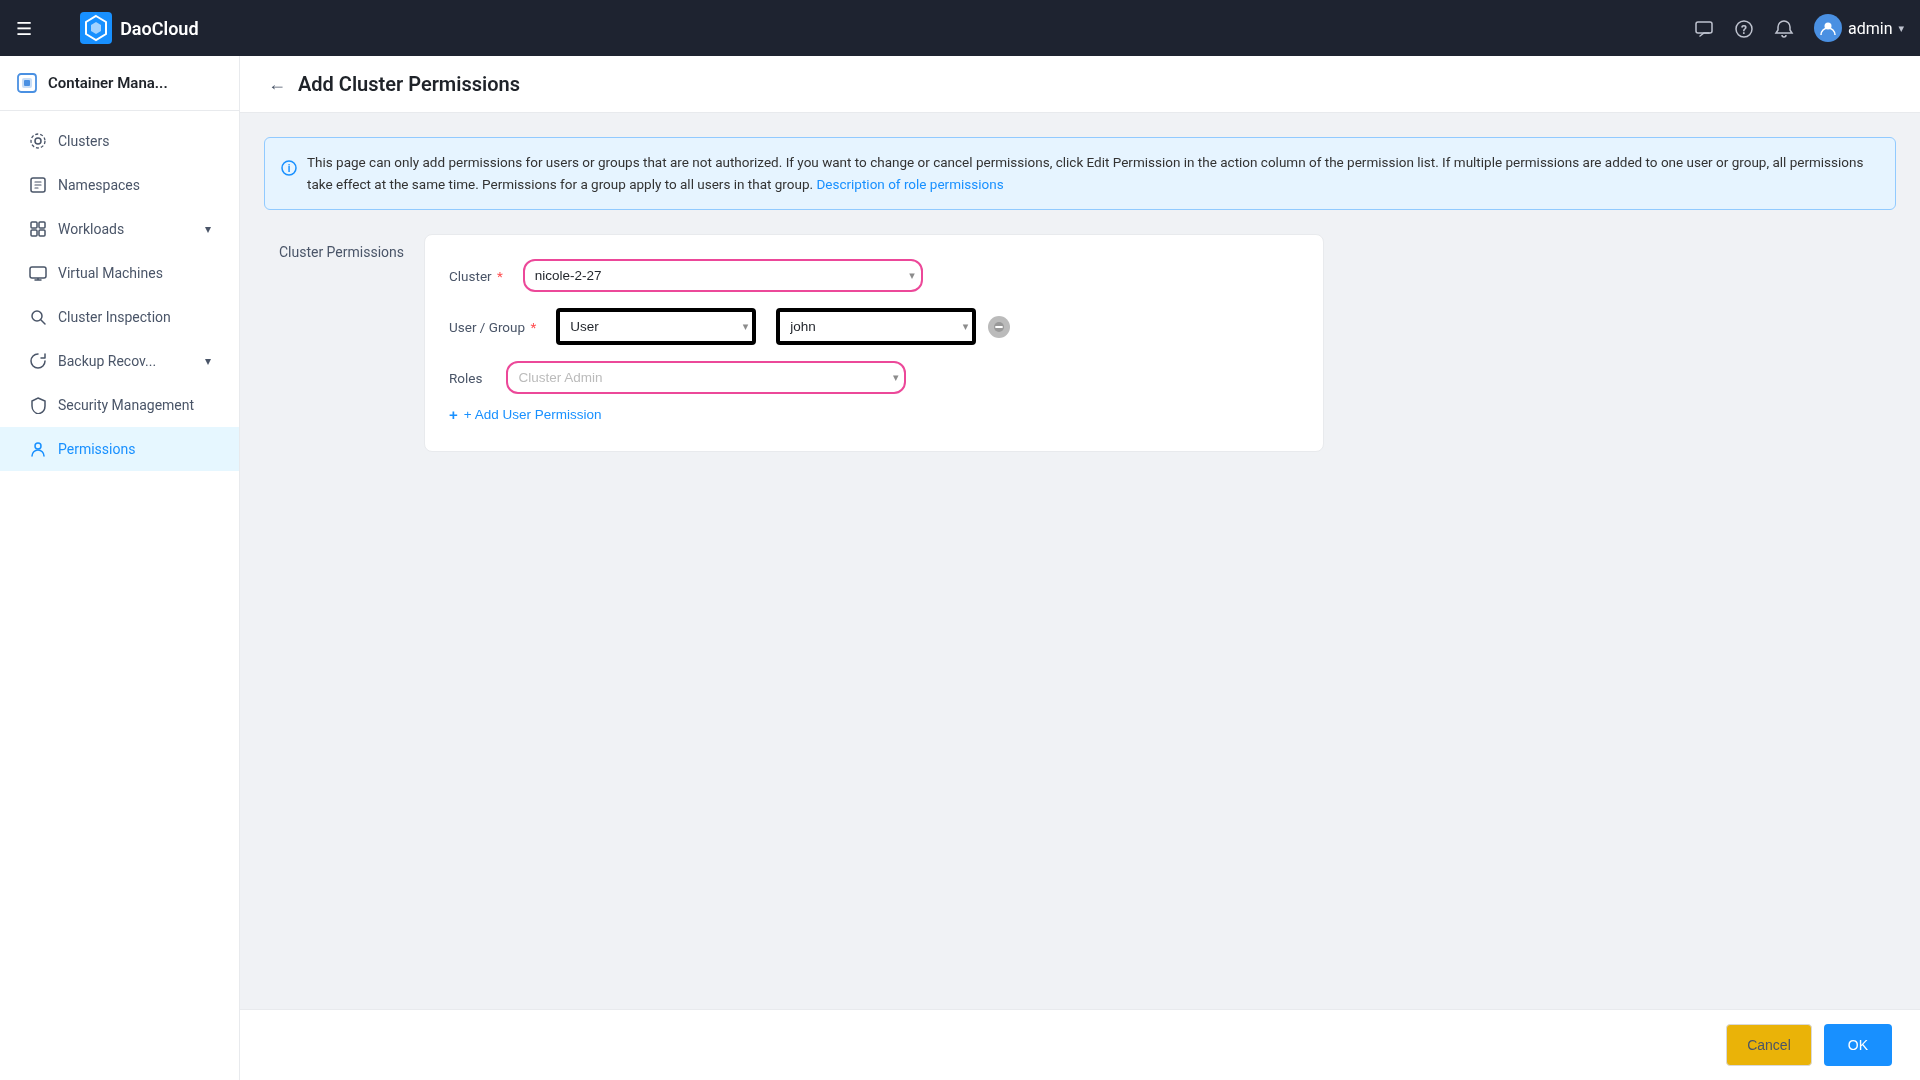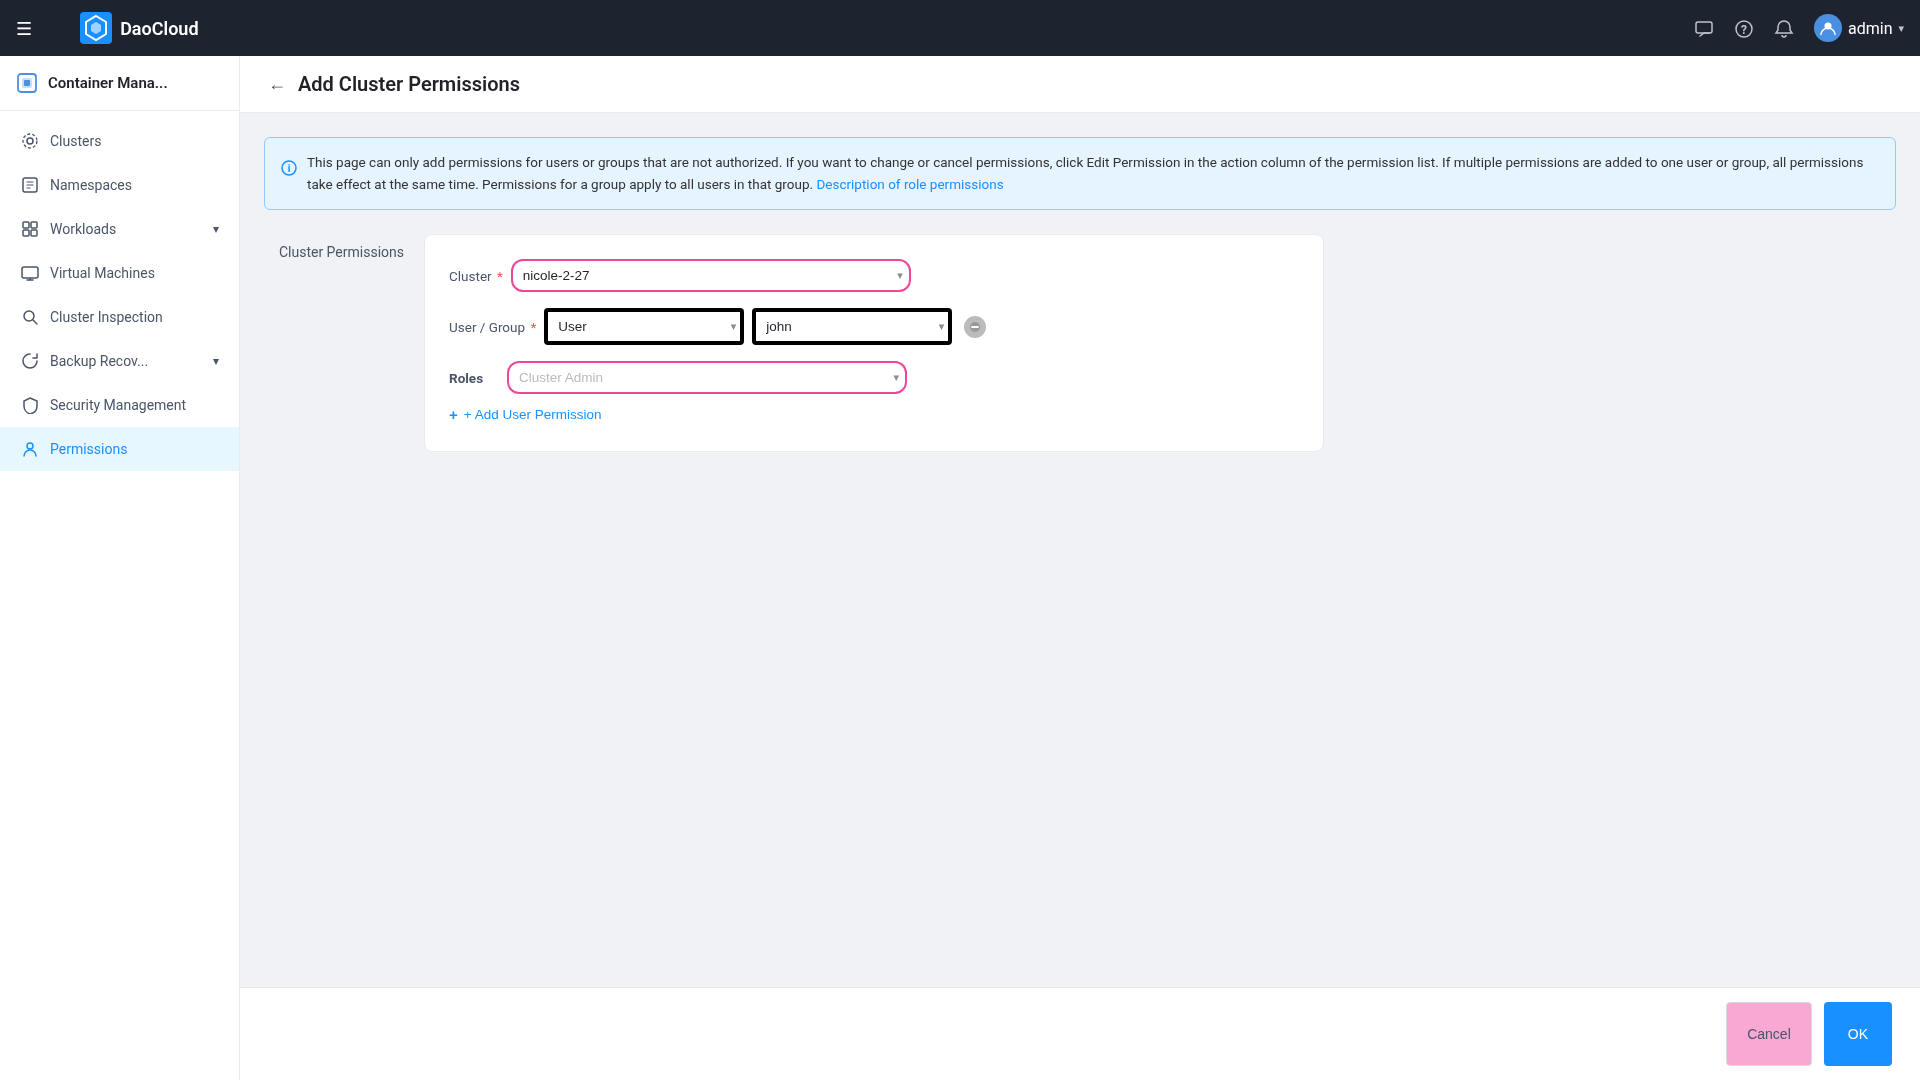--- a/index.html
+++ b/index.html
@@ -41,21 +41,21 @@
       align-items: center;
       gap: 10px;
       border-bottom: 1px solid #e8eaed;
     }
     .sidebar-header-title { font-size: 15px; font-weight: 600; color: #1f2329; }
     .sidebar-nav { padding: 8px 0; flex: 1; }
     .sidebar-item {
       display: flex;
       align-items: center;
       gap: 10px;
-      padding: 12px 20px;
+      padding: 12px 28px;
       cursor: pointer;
       color: #4a5568;
       font-size: 14px;
       transition: background 0.15s;
     }
     .sidebar-item.active { color: #1890ff; background: #e6f7ff; }
     .sidebar-item-icon { width: 20px; height: 20px; display: flex; align-items: center; justify-content: center; flex-shrink: 0; }
     .sidebar-item .chevron { margin-left: auto; font-size: 12px; }
 
     
@@ -101,21 +101,21 @@
     .form-card {
       background: #fff;
       border: 1px solid #e8eaed;
       border-radius: 8px;
       padding: 24px;
       flex: 1;
       max-width: 900px;
     }
 
     .permission-row { display: flex; align-items: center; gap: 12px; margin-bottom: 16px; }
-    .field-group { display: flex; align-items: center; gap: 8px; }
+    .field-group { display: flex; align-items: center; gap: 20px; }
     .field-label { font-size: 13.5px; color: #4a5568; white-space: nowrap; }
     .required-star { color: #ff4d4f; margin-left: 2px; }
 
     .select-wrapper {
       position: relative;
       display: inline-flex;
       align-items: center;
     }
     .select-field {
       border: 4px solid #000000;
@@ -168,24 +168,24 @@
     .footer {
       background: #fff;
       border-top: 1px solid #e8eaed;
       padding: 14px 28px;
       display: flex;
       justify-content: flex-end;
       gap: 12px;
       flex-shrink: 0;
     }
     .btn-cancel {
-      padding: 23px 20px;
+      padding: 12px 20px;
       border: 1px solid #d9d9d9;
       border-radius: 4px;
-      background: #f9a8d4;
+      background: #eab308;
       color: #4a5568;
       font-size: 14px;
       cursor: pointer;
     }
     .btn-ok {
       padding: 8px 24px;
       border: none;
       border-radius: 4px;
       background: #1890ff;
       color: #fff;
@@ -404,21 +404,21 @@
             </div>
             <button class="remove-btn">
               <svg width="12" height="12" viewBox="0 0 12 12" fill="none">
                 <circle cx="6" cy="6" r="5" fill="#999"></circle>
                 <path d="M3 6h6" stroke="#fff" stroke-width="1.8" stroke-linecap="round"></path>
               </svg>
             </button>
           </div>
 
           <div class="roles-row">
-            <span class="field-label" style="padding-left: 0; font-weight: bold;">
+            <span class="field-label" style="padding-left: 0;">
               <span>Roles</span>
             </span>
             <div class="select-wrapper" style="margin-left: 16px;">
               <select class="select-field highlighted" style="min-width: 400px; color: #bbb;">
                 <option value="">Cluster Admin</option>
               </select>
               <span class="chevron-down">▾</span>
             </div>
           </div>
 

